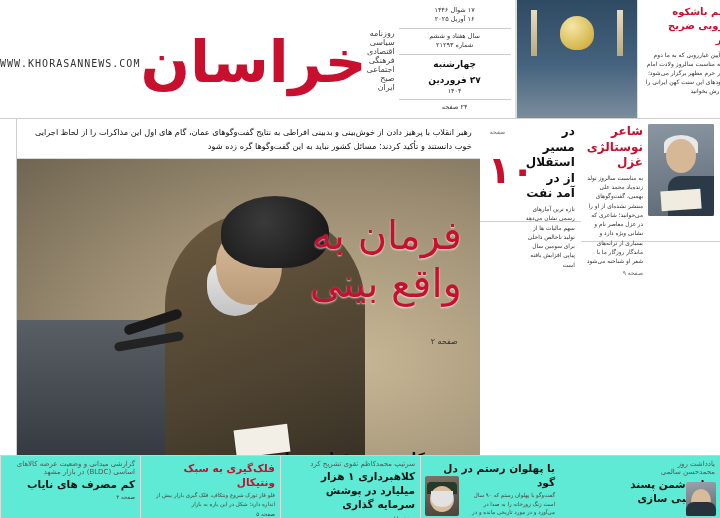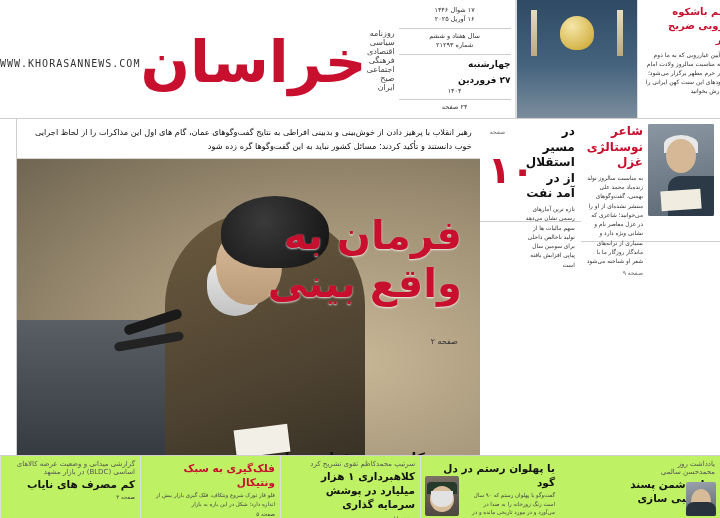--- a/index.html
+++ b/index.html
@@ -16,40 +16,40 @@
   .topstrip{display:flex;flex-direction:row-reverse;height:118px;border-bottom:1px solid #cfcfcf;}
   .masthead{flex:0 0 300px;position:relative;display:flex;flex-direction:row;align-items:center;justify-content:space-between;}
   .mast-title{
     font-family:"DejaVu Sans","Liberation Sans",sans-serif;
     font-size:58px;font-weight:bold;color:#c8102e;letter-spacing:-2px;
     line-height:1;margin-top:6px;direction:rtl;
   }
   .mast-sub{font-size:8px;color:#444;margin-top:2px;}
   .mast-web{font-size:10px;color:#333;letter-spacing:1px;margin-top:8px;font-family:"DejaVu Sans Mono","Liberation Mono",monospace;}
   .mast-left-col{flex:0 0 112px;font-size:6.5px;color:#333;padding:6px 4px 0 4px;text-align:center;line-height:1.45;border-right:1px solid #ddd;}
-  .mast-left-col .big{font-size:9px;font-weight:bold;color:#111;margin-top:3px;text-align:right;}
+  .mast-left-col .big{font-size:9px;font-weight:bold;color:#111;margin-top:3px;}
   .mast-left-col .rule{height:1px;background:#ccc;margin:3px 0;}
 
   .photo-cell{flex:0 0 120px;position:relative;overflow:hidden;border-left:1px solid #ddd;}
   .cell-head{flex:0 0 102px;padding:5px 5px 0 5px;text-align:right;border-left:1px solid #ddd;}
   .cell-head h4{margin:0;font-size:10px;color:#c8102e;font-weight:bold;line-height:1.4;}
   .cell-head p{margin:3px 0 0;font-size:6px;color:#333;line-height:1.5;}
   .cell-head .pg{font-size:6px;color:#666;margin-top:4px;}
 
   
   .body{display:flex;flex-direction:row-reverse;height:400px;margin-left:16px;}
 
   
   .maincol{flex:1 1 auto;position:relative;border-left:1px solid #cfcfcf;}
   .lead-box{padding:6px 8px 4px 8px;text-align:right;border-bottom:1px solid #d8d8d8;}
   .lead-box p{margin:0;font-size:8.2px;line-height:1.75;color:#111;}
   .hero{position:relative;height:337px;overflow:hidden;background:#b9b2a4;}
   .hero-title{
     position:absolute;top:52px;right:18px;text-align:right;direction:rtl;
-    font-size:40px;font-weight:bold;color:#c8102e;line-height:1.22;
+    font-size:40px;font-weight:normal;color:#c8102e;line-height:1.22;
     text-shadow:0 1px 2px rgba(255,255,255,.8);
   }
   .hero-title .l2{display:block;}
   .hero-pg{position:absolute;top:178px;right:22px;font-size:8px;color:#333;}
   .hero-sub{
     position:absolute;bottom:64px;right:14px;width:170px;text-align:right;
     font-size:8.5px;line-height:1.9;color:#111;
   }
   .hero-kicker{
     position:absolute;bottom:30px;right:14px;font-size:14px;font-weight:bold;color:#111;
@@ -63,21 +63,21 @@
   .side-box h3{margin:0 0 3px;font-size:12px;font-weight:bold;color:#c8102e;line-height:1.3;}
   .side-box h3.dark{color:#111;}
   .side-box p{margin:0;font-size:5.8px;color:#333;line-height:1.6;}
   .side-box .pg{font-size:6px;color:#666;margin-top:3px;}
   .poet-row{display:flex;flex-direction:row-reverse;gap:5px;}
   .poet-txt{flex:1 1 auto;}
   .poet-img{flex:0 0 66px;height:92px;border-radius:2px;overflow:hidden;position:relative;background:#6e7a86;}
   .bignum{position:absolute;left:8px;top:50%;transform:translateY(-50%);font-size:38px;font-weight:bold;color:#c8102e;line-height:1;}
   .bignum.dark{color:#111;}
 
-  .bstrip{position:absolute;left:0;right:0;bottom:0;height:62px;display:flex;flex-direction:row-reverse;border-top:1px solid #cfcfcf;background:#bef264;}
+  .bstrip{position:absolute;left:0;right:0;bottom:0;height:62px;display:flex;flex-direction:row-reverse;border-top:1px solid #cfcfcf;background:#5eead4;}
   .bcell{flex:1 1 0;padding:4px 5px;text-align:right;border-left:1px solid #ddd;position:relative;overflow:hidden;}
   .bcell h5{margin:0;font-size:7px;color:#555;font-weight:normal;}
   .bcell h4{margin:1px 0 0;font-size:10.5px;font-weight:bold;color:#111;line-height:1.35;}
   .bcell p{margin:2px 0 0;font-size:5.5px;color:#444;line-height:1.55;}
   .bcell .red{color:#c8102e;}
   .bface{position:absolute;bottom:2px;left:4px;width:34px;height:40px;border-radius:2px;overflow:hidden;}
 
   
   .ph{position:absolute;inset:0;}
   .ph-shrine{background:linear-gradient(180deg,#cfe3f2 0%,#9fc4e0 45%,#d8c79a 100%);}

